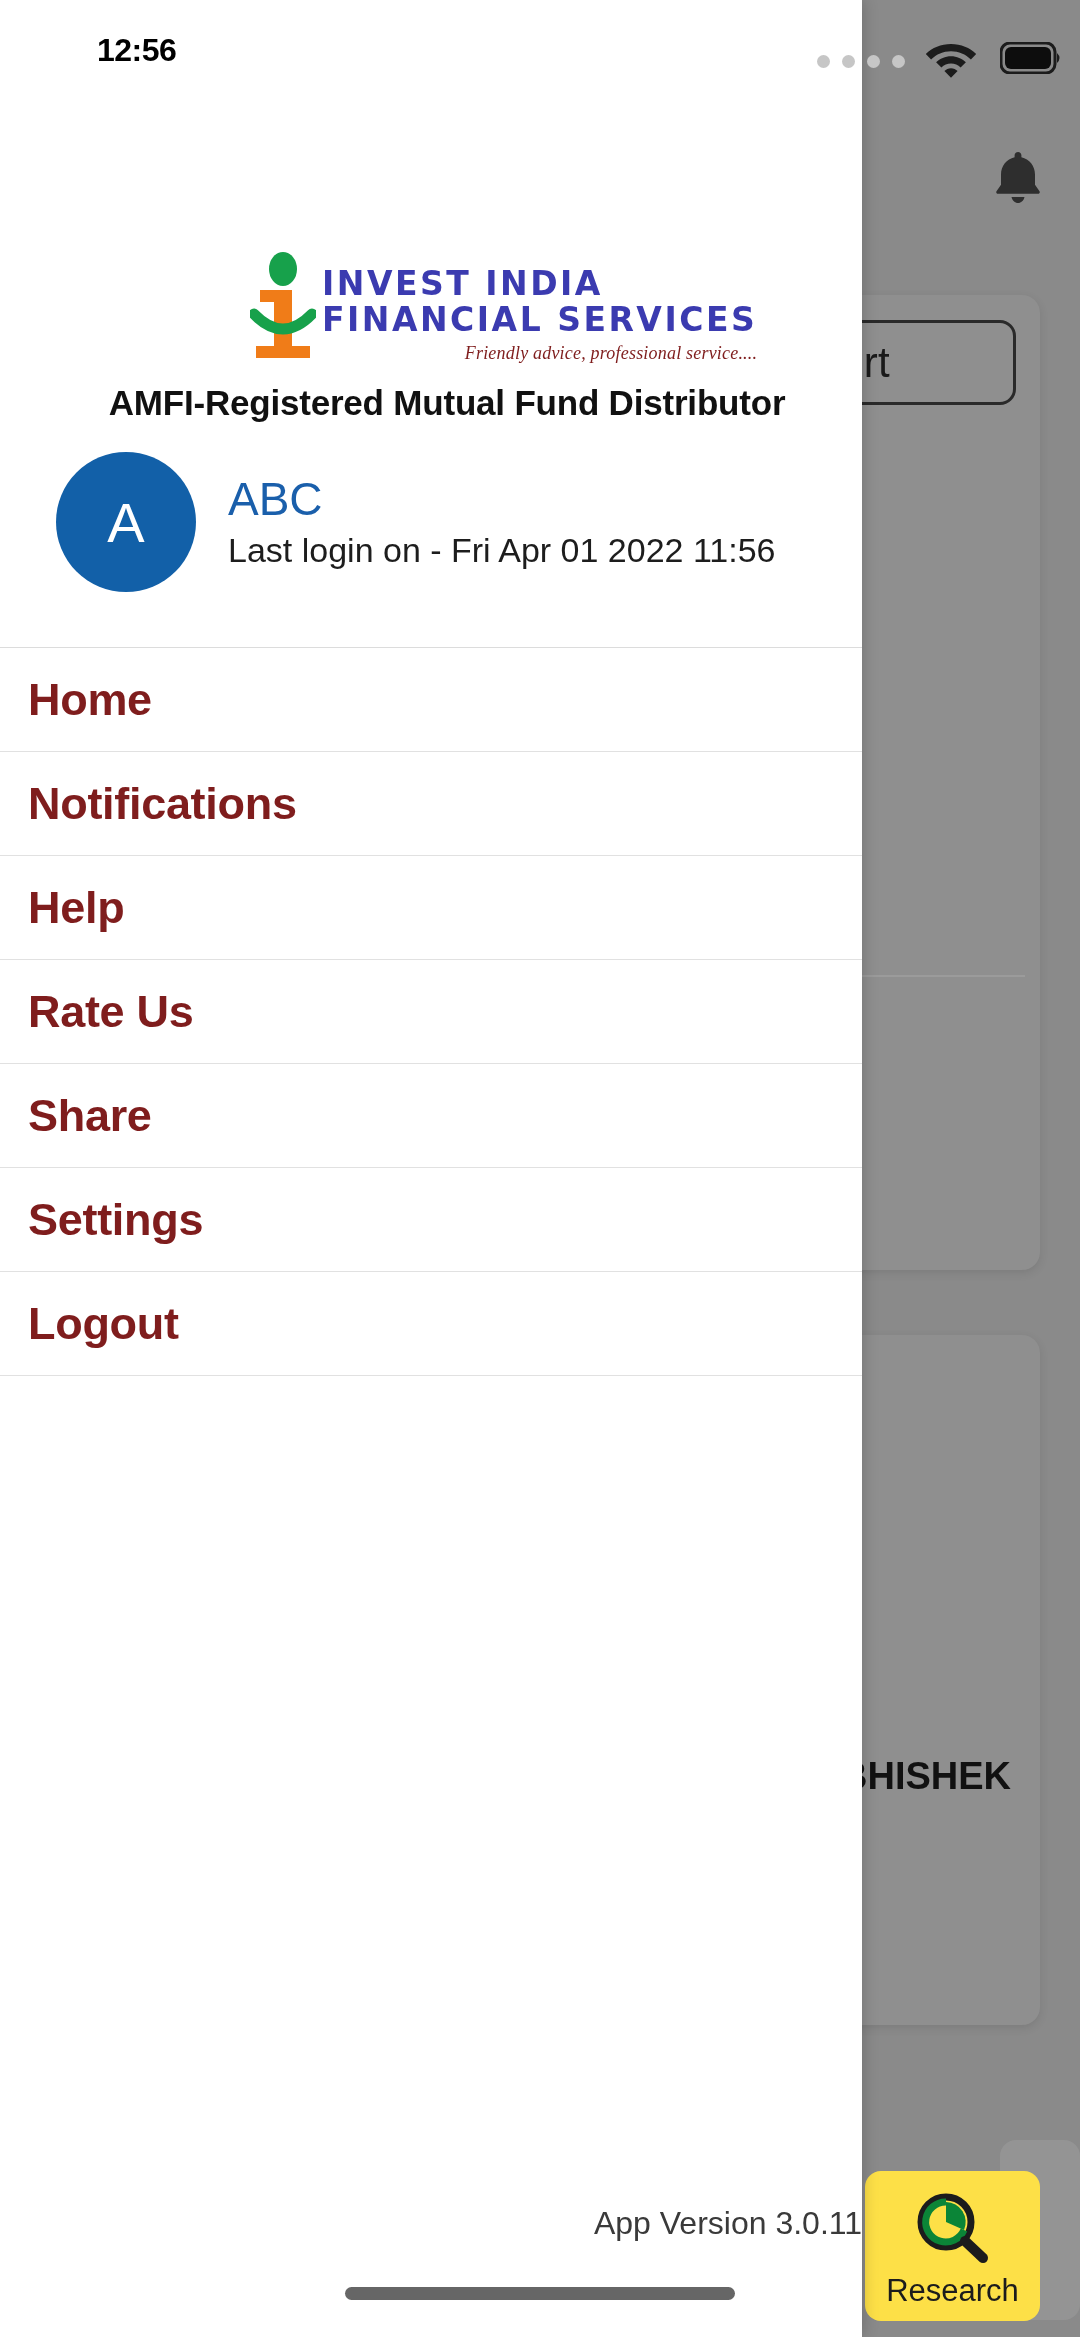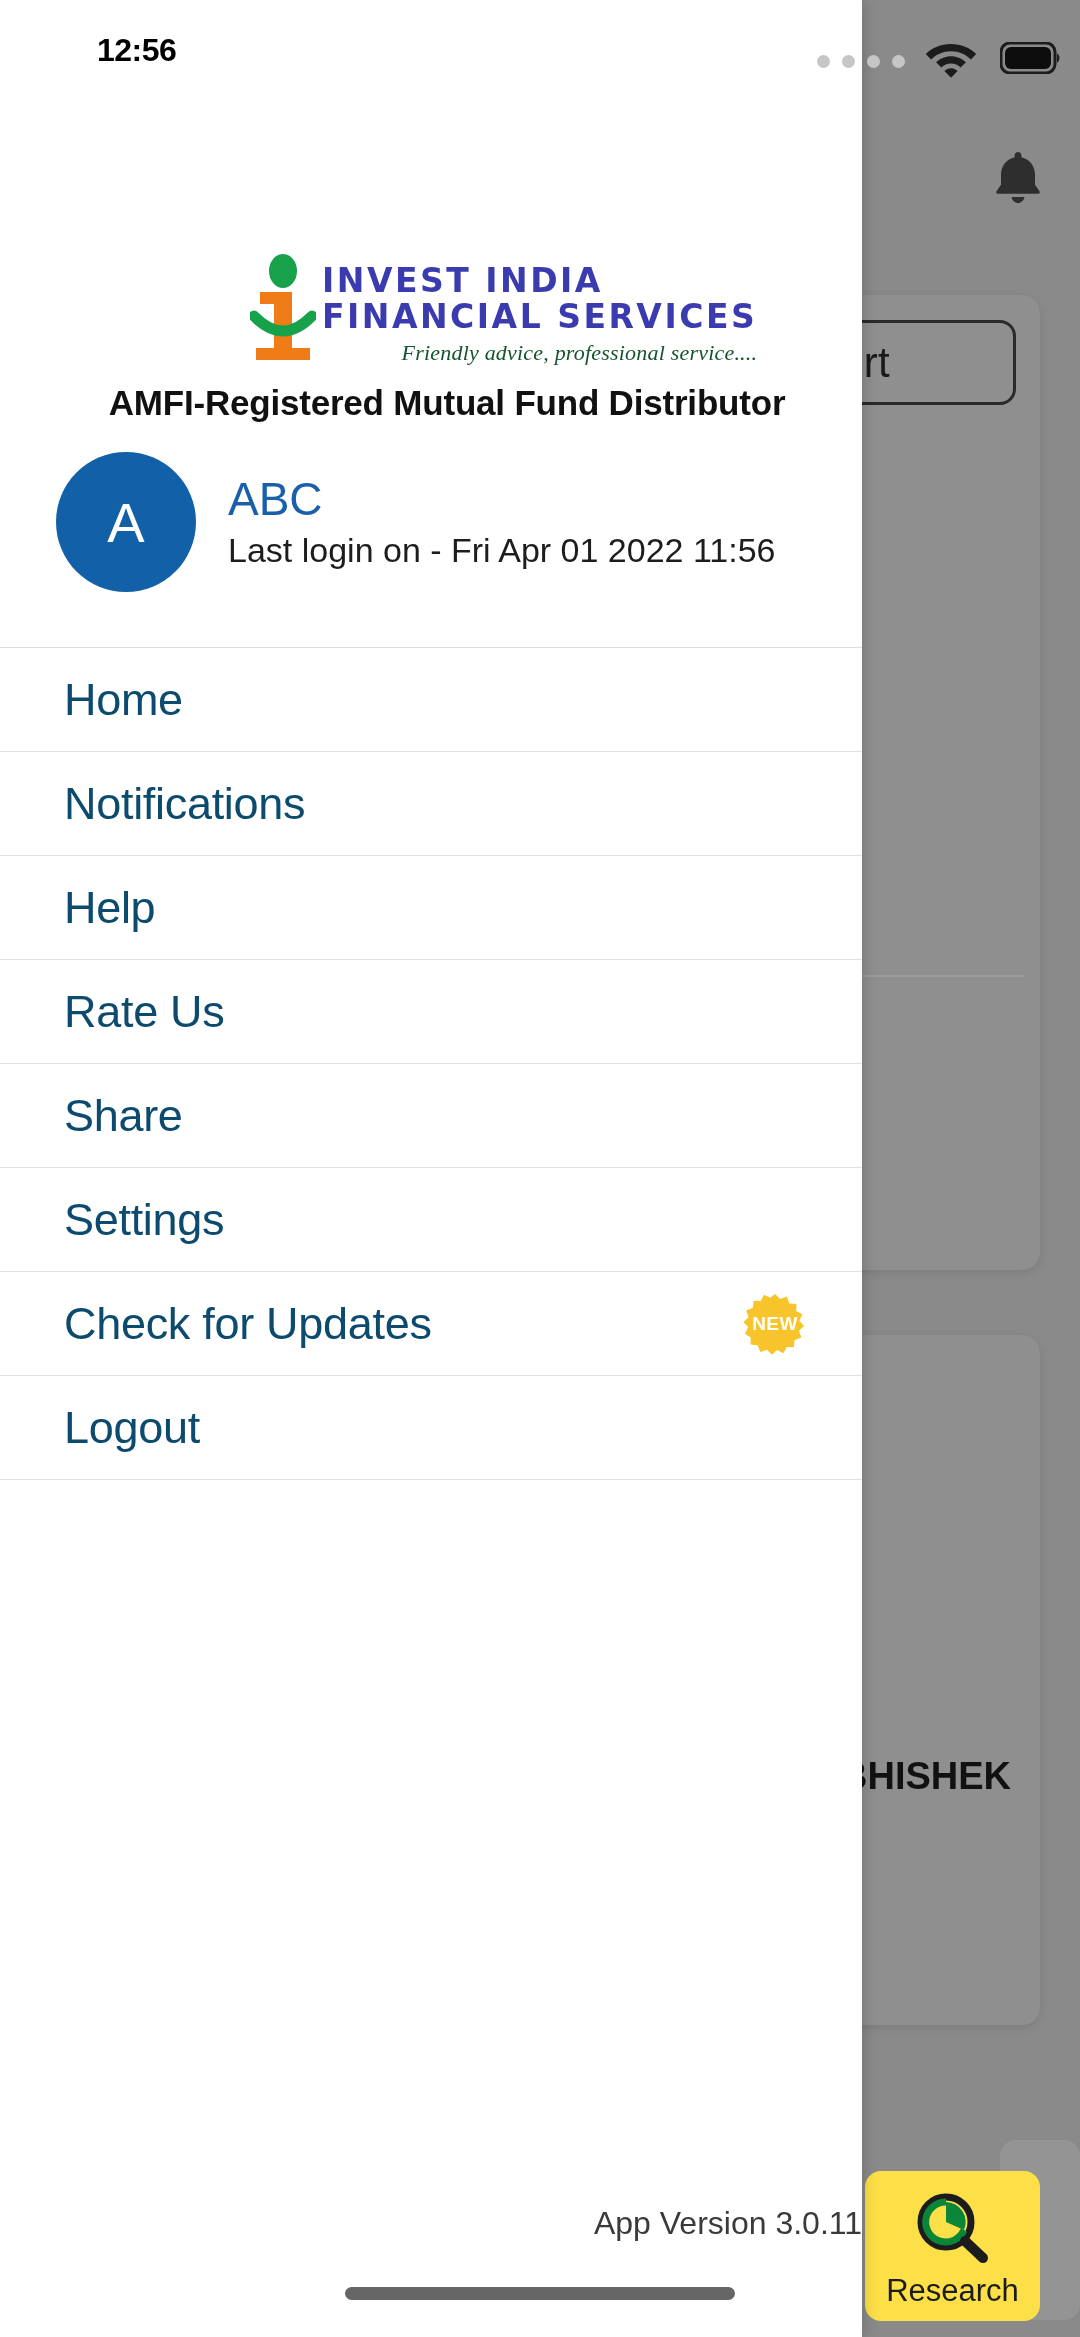--- a/index.html
+++ b/index.html
@@ -115,21 +115,21 @@
     font-size:33px; font-weight:bold; color:#3b3bb0;
     letter-spacing:2.5px; line-height:1.05;
     font-family:"DejaVu Sans", sans-serif;
   }
   .logo-line2 {
     font-size:33px; font-weight:bold; color:#3b3bb0;
     letter-spacing:2.5px; line-height:1.12;
     font-family:"DejaVu Sans", sans-serif;
   }
   .logo-tag {
-    font-size:22px; color:#14532d; font-style:italic;
+    font-size:18px; color:#7f1d1d; font-style:italic;
     font-family:"Liberation Serif", serif;
     text-align:right; margin-top:4px; letter-spacing:.2px;
   }
 
   .amfi-line {
     position:absolute; top:383px; left:16px; width:100%;
     text-align:center; font-size:35px; font-weight:bold;
     color:#111; letter-spacing:-.2px;
   }
 
@@ -155,23 +155,22 @@
 
   
   #menu { position:absolute; left:0; top:648px; width:862px; }
   .menu-item {
     position:relative; height:104px;
     display:flex; align-items:center;
     padding:0 28px;
     border-bottom:1px solid #e1e1e1;
   }
   .menu-label {
-    font-size:45px; font-weight:normal; color:#0c4a6e;
+    font-size:45px; font-weight:bold; color:#7f1d1d;
     letter-spacing:-.3px;
-    margin-left:36px;
   }
   .badge-new {
     position:absolute; right:55px; top:50%;
     transform:translateY(-50%);
     width:64px; height:64px;
   }
   .badge-new .badge-text {
     position:absolute; inset:0;
     display:flex; align-items:center; justify-content:center;
     font-size:19px; font-weight:bold; color:#ffffff;
@@ -277,29 +276,20 @@
       </div>
 
       <div class="menu-item">
         <span class="menu-label">Share</span>
       </div>
 
       <div class="menu-item">
         <span class="menu-label">Settings</span>
       </div>
 
-      <div class="menu-item">
-        <span class="menu-label">Check for Updates</span>
-        <span class="badge-new">
-          <svg width="64" height="64" viewBox="0 0 64 64">
-            <path fill="#f7c52b" d="M32 1l5.2 5.1 7-2.4 2.6 7 7.3.6-.3 7.3 6.5 3.4-3.2 6.6 4.9 5.4-5.3 5 2.4 6.9-7 2.7-.7 7.3-7.3-.2-3.5 6.4-6.5-3.3-5.4 4.8-5.1-5.2-6.9 2.5-2.7-7-7.3-.7.2-7.3L1 41.9l3.3-6.5L-.5 30l5.2-5.1-2.5-6.9 7-2.7.7-7.3 7.3.2 3.4-6.5 6.6 3.3L32 1z" transform="translate(1 1) scale(0.97)"></path>
-            <text class="badge-text" x="32" y="38" text-anchor="middle" font-family="Liberation Sans, sans-serif" font-size="17" font-weight="bold" fill="#ffffff">NEW</text>
-          </svg>
-        </span>
-      </div>
 
       <div class="menu-item">
         <span class="menu-label">Logout</span>
       </div>
     </div>
 
     <div class="app-version">App Version 3.0.11</div>
   </div>
 
   <div id="status-bar">

